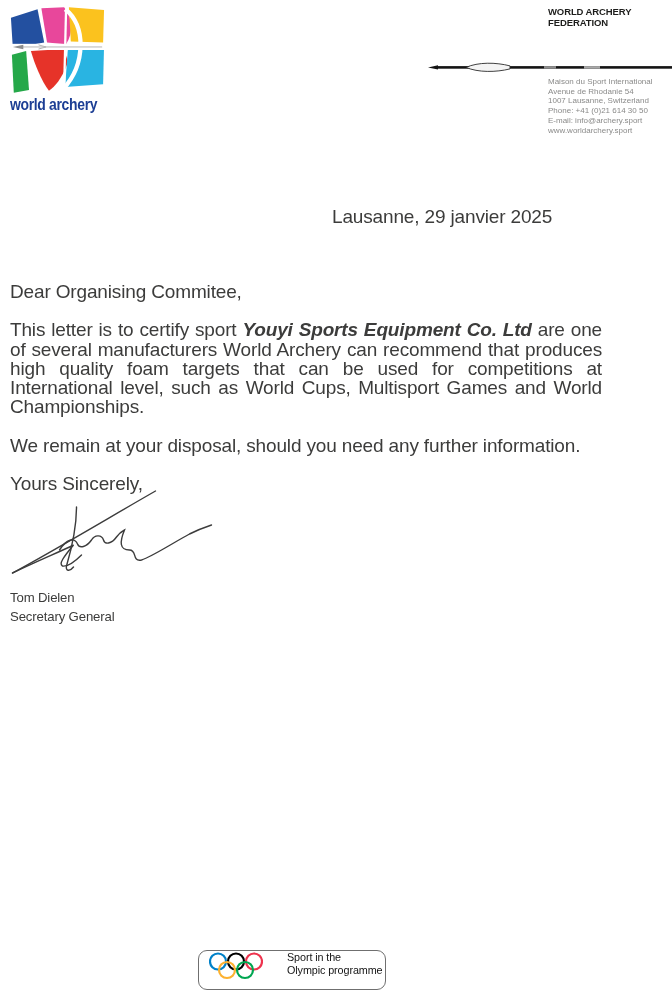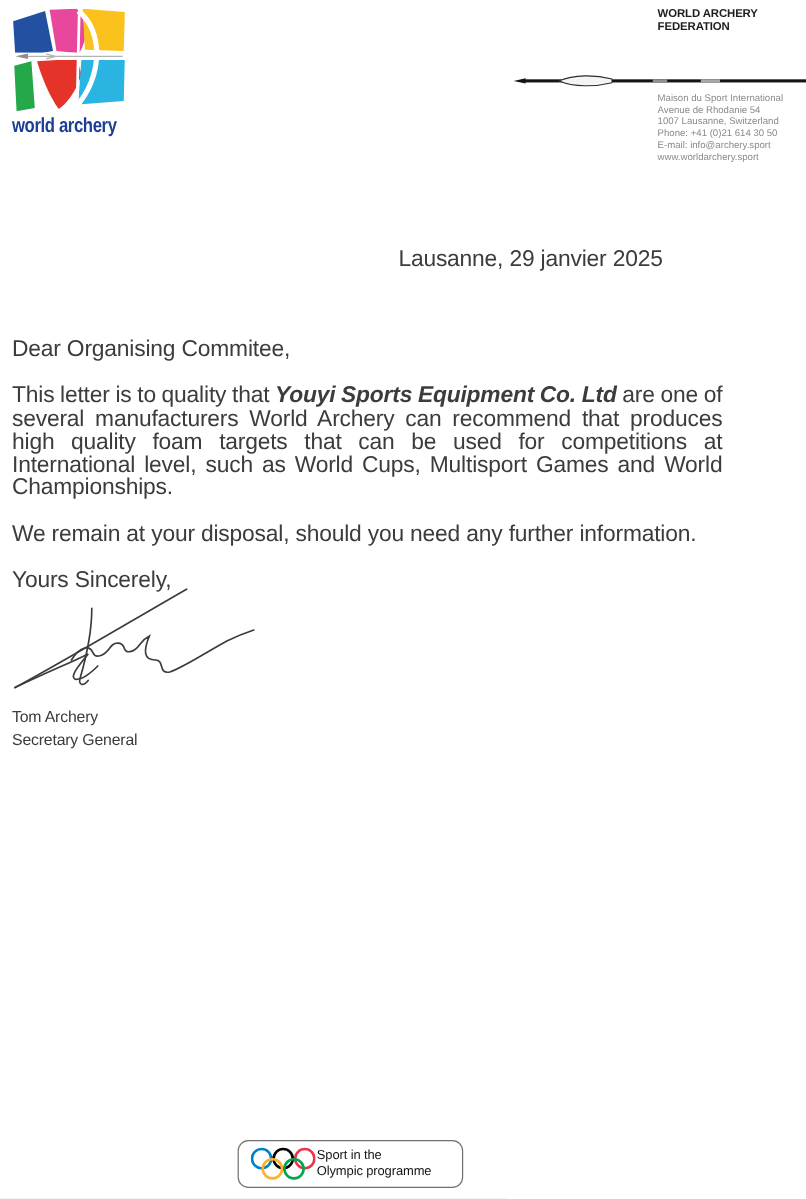--- a/index.html
+++ b/index.html
@@ -49,21 +49,21 @@
   .signature{position:absolute;left:6px;top:487px;width:212px;height:88px;}
   .signer-block{
     position:absolute;left:10px;top:588px;
     font-size:13.2px;line-height:19.3px;letter-spacing:-0.15px;
   }
   
   .olympic-badge{
     position:absolute;left:198px;top:950px;
     width:188px;height:40px;box-sizing:border-box;
     border:1px solid #6f6f6f;border-radius:9px;
-    display:flex;align-items:center;gap:1px;padding-left:10px;
+    display:flex;gap:24px;padding-left:10px;
     background:#fff;
   }
   .rings{display:block;width:54px;height:30px;flex:0 0 auto;}
   .badge-text{font-size:10.8px;line-height:12.8px;color:#141414;letter-spacing:-0.1px;}
 </style>
 </head>
 <body>
 
 <div class="page">
 
@@ -111,36 +111,36 @@
     <div class="address-line">1007 Lausanne, Switzerland</div>
     <div class="address-line">Phone: +41 (0)21 614 30 50</div>
     <div class="address-line">E-mail: info@archery.sport</div>
     <div class="address-line">www.worldarchery.sport</div>
   </div>
 
   <div class="dateline">Lausanne, 29 janvier 2025</div>
 
   <div class="letter-body">
     <p class="salutation">Dear Organising Commitee,</p>
-    <p class="para-main"><span>This letter is to quality that </span><span class="company-bold">Youyi Sports Equipment Co. Ltd</span><span> are one of several manufacturers World Archery can recommend that produces high quality foam targets that can be used for competitions at International level, such as World Cups, Multisport Games and World Championships.</span></p>
+    <p class="para-main"><span>This letter is to certify sport </span><span class="company-bold">Youyi Sports Equipment Co. Ltd</span><span> are one of several manufacturers World Archery can recommend that produces high quality foam targets that can be used for competitions at International level, such as World Cups, Multisport Games and World Championships.</span></p>
     <p>We remain at your disposal, should you need any further information.</p>
     <p>Yours Sincerely,</p>
   </div>
 
   <svg class="signature" viewBox="0 0 205 88" xmlns="http://www.w3.org/2000/svg" aria-hidden="true">
     <g fill="none" stroke="#3c3c3c" stroke-width="1.4" stroke-linecap="round">
       <path d="M146,4 C104,28 44,64 3,86"></path>
       <path d="M3,86 C30,73 50,65 64,58 C54,70 49,77 53,79 C59,80 66,74 72,68"></path>
       <path d="M67,20 C67,40 62,62 57,79 C56,84 60,85 64,80"></path>
       <path d="M50,63 C57,52 65,50 68,57 C70,62 77,60 82,53 C85,48 92,47 94,53 C95,58 102,57 107,50 C110,46 113,44 115,43 C110,55 110,63 120,63 C128,63 122,75 132,73 C142,70 165,55 180,47 C188,43 196,40 202,38"></path>
     </g>
   </svg>
 
   <div class="signer-block">
-    <div>Tom Archery</div>
+    <div>Tom Dielen</div>
     <div>Secretary General</div>
   </div>
 
   <div class="olympic-badge">
     <svg class="rings" viewBox="0 0 54 30" xmlns="http://www.w3.org/2000/svg" aria-hidden="true">
       <g fill="none" stroke-width="2.2">
         <circle cx="9" cy="10.5" r="8" stroke="#0081c8"></circle>
         <circle cx="27" cy="10.5" r="8" stroke="#000000"></circle>
         <circle cx="45" cy="10.5" r="8" stroke="#ee334e"></circle>
         <circle cx="18" cy="19" r="8" stroke="#fcb131"></circle>

